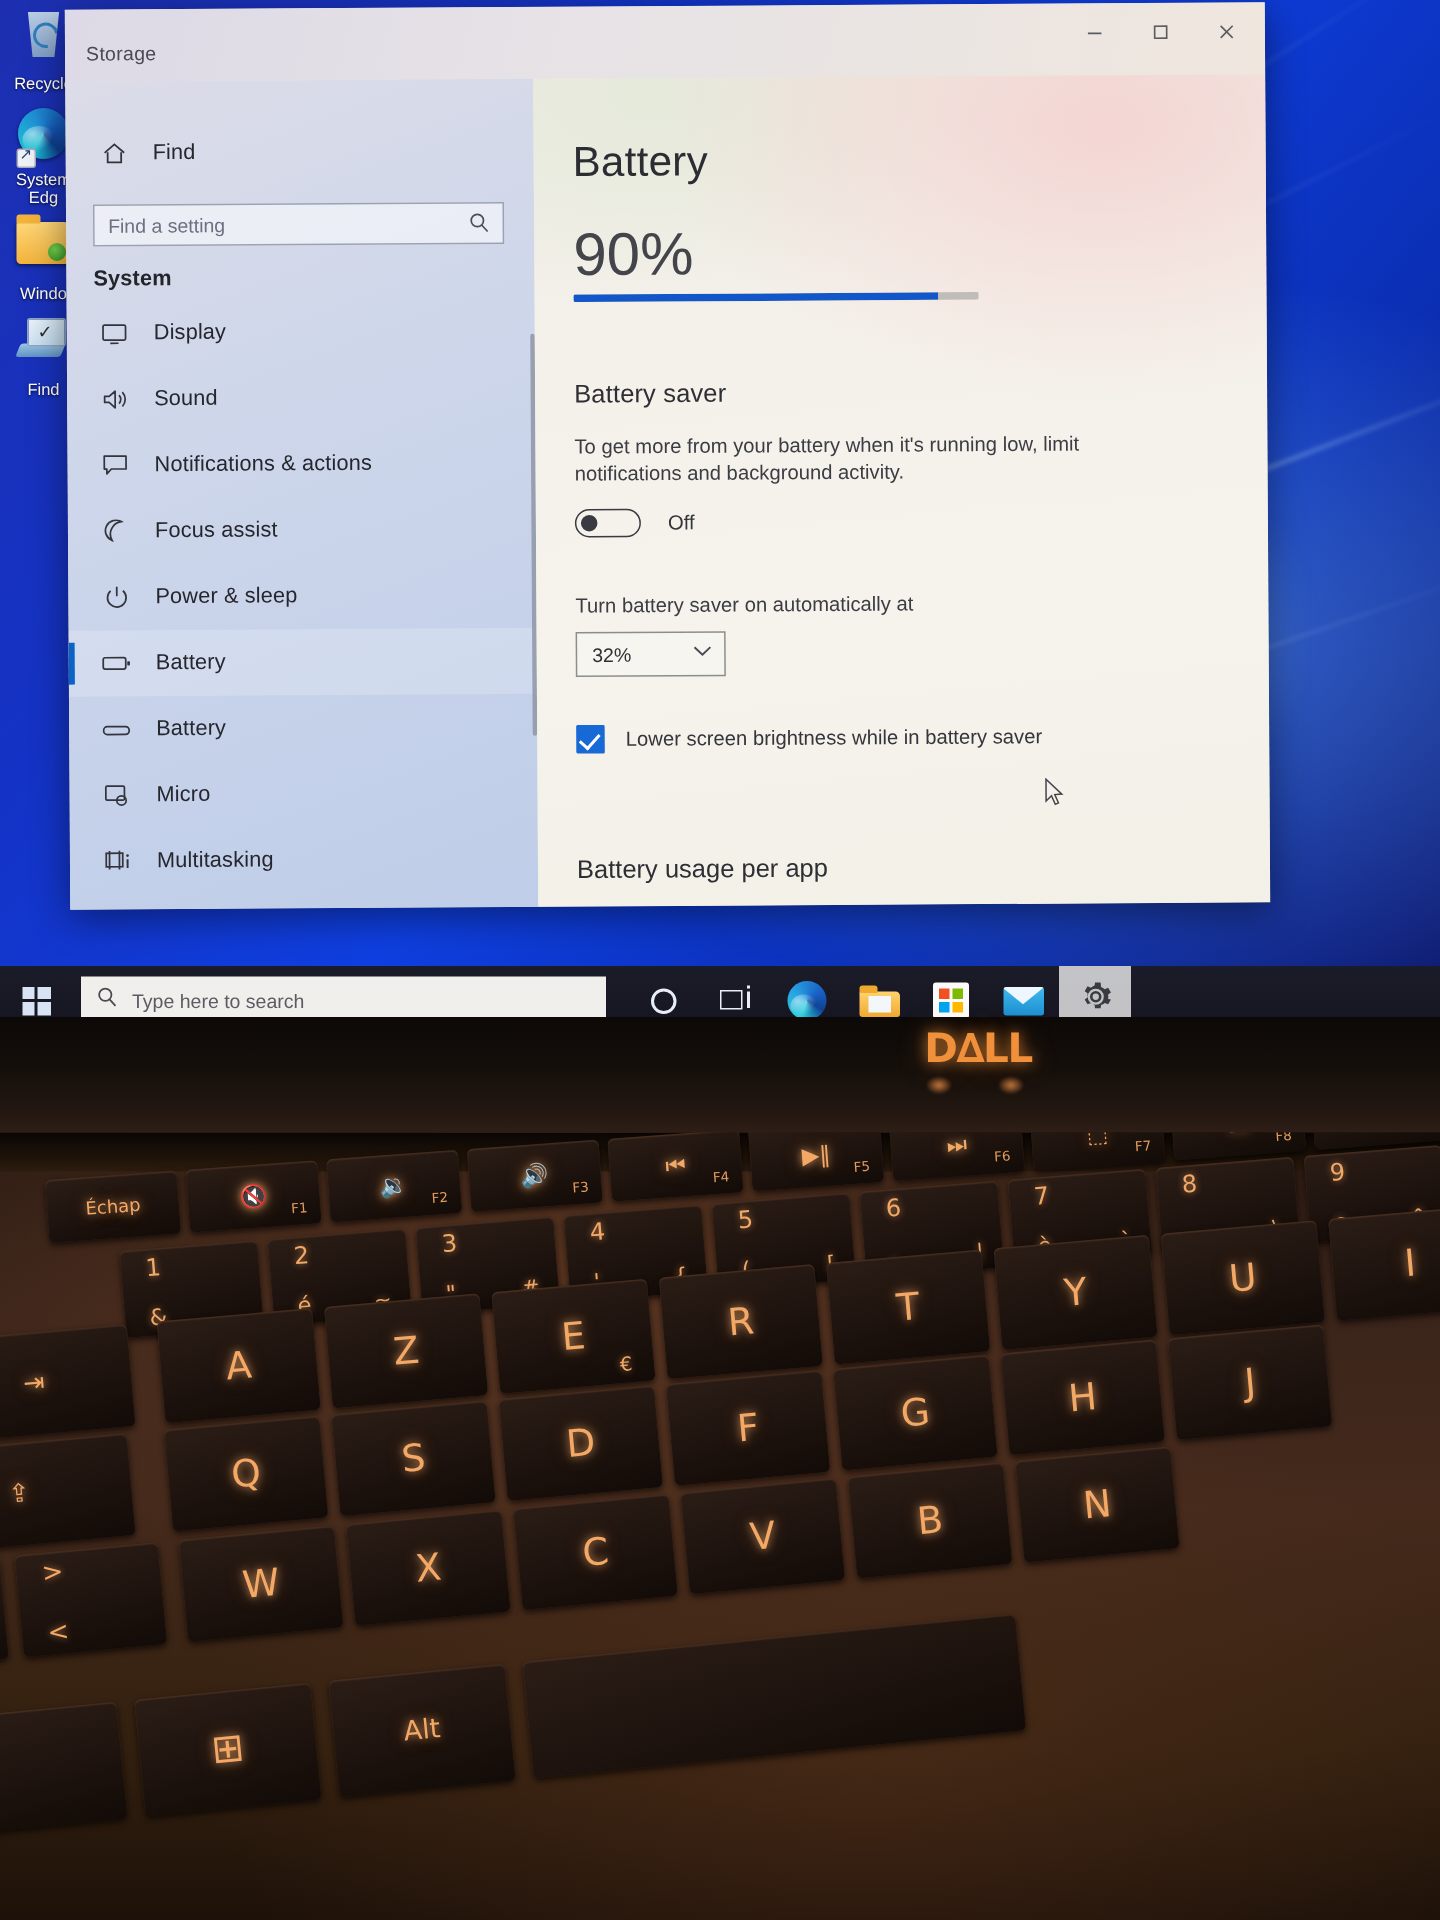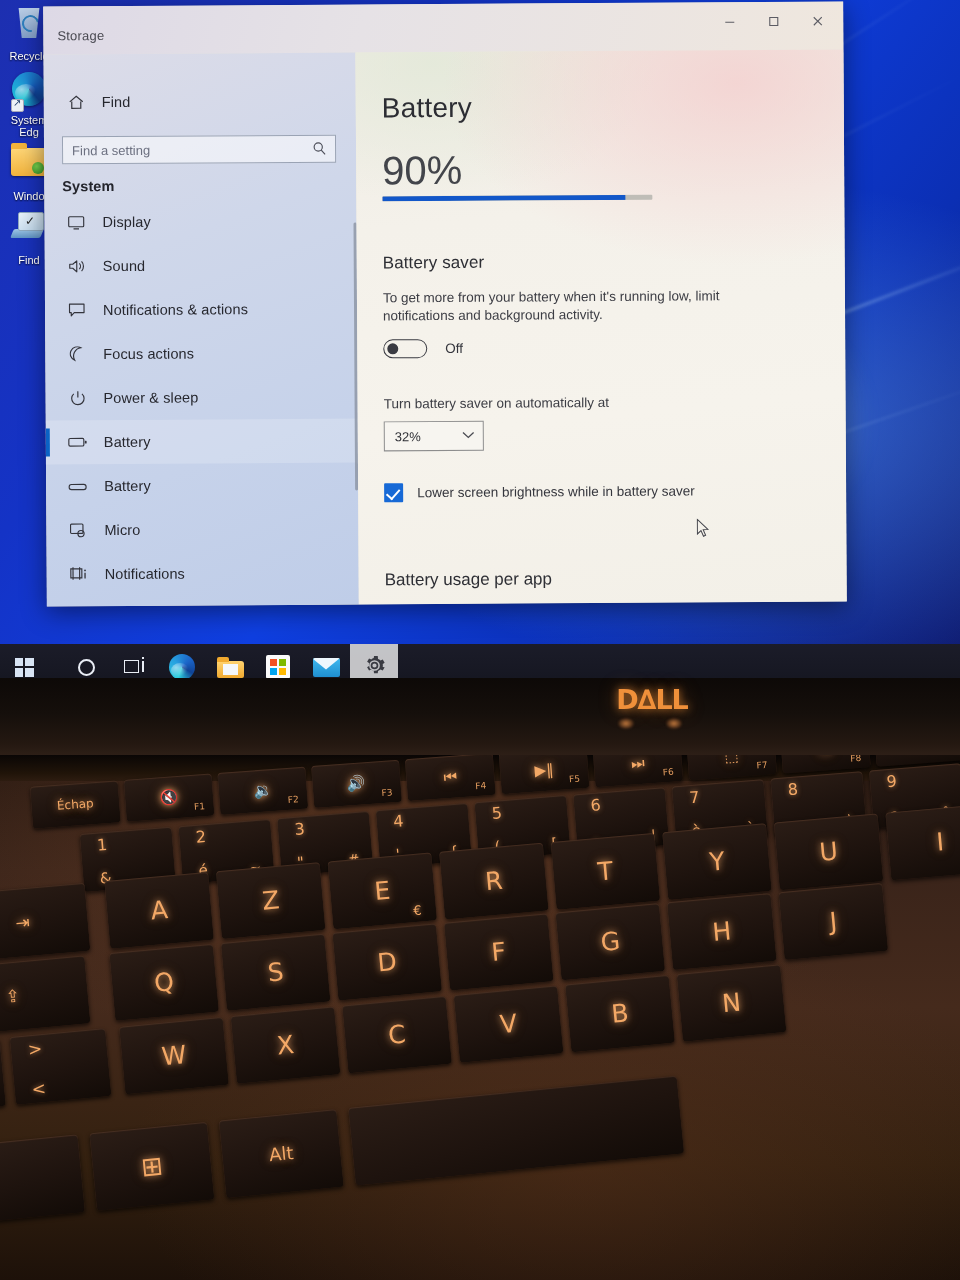--- a/index.html
+++ b/index.html
@@ -441,21 +441,21 @@
             </span>
             <span class="lbl">Notifications &amp; actions</span>
           </div>
 
           <div class="side-row">
             <span class="ic">
               <svg width="17" height="16" viewBox="0 0 17 16">
                   <path d="M11.6 1.5A7 7 0 1 0 5.4 14 8.4 8.4 0 0 1 11.6 1.5z" fill="none" stroke="#33343c" stroke-width="1.15"></path>
                 </svg>
             </span>
-            <span class="lbl">Focus actions</span>
+            <span class="lbl">Focus assist</span>
           </div>
 
           <div class="side-row">
             <span class="ic">
               <svg width="17" height="16" viewBox="0 0 17 16">
                   <path d="M4.2 3.6a6.2 6.2 0 1 0 8.2 0" fill="none" stroke="#33343c" stroke-width="1.15"></path>
                   <line x1="8.3" y1="1" x2="8.3" y2="7.3" stroke="#33343c" stroke-width="1.15"></line>
                 </svg>
             </span>
             <span class="lbl">Power &amp; sleep</span>
@@ -493,21 +493,21 @@
           <div class="side-row">
             <span class="ic">
               <svg width="19" height="16" viewBox="0 0 19 16">
                   <rect x="1.2" y="2.6" width="11" height="9" fill="none" stroke="#33343c" stroke-width="1.15"></rect>
                   <line x1="3.4" y1="1" x2="3.4" y2="13.4" stroke="#33343c" stroke-width="1.15"></line>
                   <line x1="10" y1="1" x2="10" y2="13.4" stroke="#33343c" stroke-width="1.15"></line>
                   <circle cx="15.4" cy="4.2" r=".9" fill="#33343c"></circle>
                   <line x1="15.4" y1="6.6" x2="15.4" y2="12.4" stroke="#33343c" stroke-width="1.3"></line>
                 </svg>
             </span>
-            <span class="lbl">Notifications</span>
+            <span class="lbl">Multitasking</span>
           </div>
 
           <div class="side-scroll"></div>
         </div>
 
         <div class="content">
 
           <div class="page-title">Battery</div>
 
           <div class="pct">90%</div>
@@ -554,20 +554,29 @@
 
     <div id="taskbar">
       <div class="start-btn">
         <span class="win-logo">
             <i></i>
             <i></i>
             <i></i>
             <i></i>
           </span>
       </div>
+      <div class="tb-search">
+        <span class="mag">
+          <svg width="15" height="15" viewBox="0 0 15 15">
+              <circle cx="6.2" cy="6.2" r="4.1" fill="none" stroke="#4a4b52" stroke-width="1.2"></circle>
+              <line x1="9.2" y1="9.4" x2="13" y2="13.6" stroke="#4a4b52" stroke-width="1.2"></line>
+            </svg>
+        </span>
+        <input type="text" placeholder="Type here to search" style="">
+      </div>
       <div class="tb-icons">
         <div class="tb-ic">
             <span class="cortana-ring"></span>
           </div>
         <div class="tb-ic">
           <span class="taskview">
               <span class="bx"></span>
               <span class="ln"></span>
             </span>
         </div>

